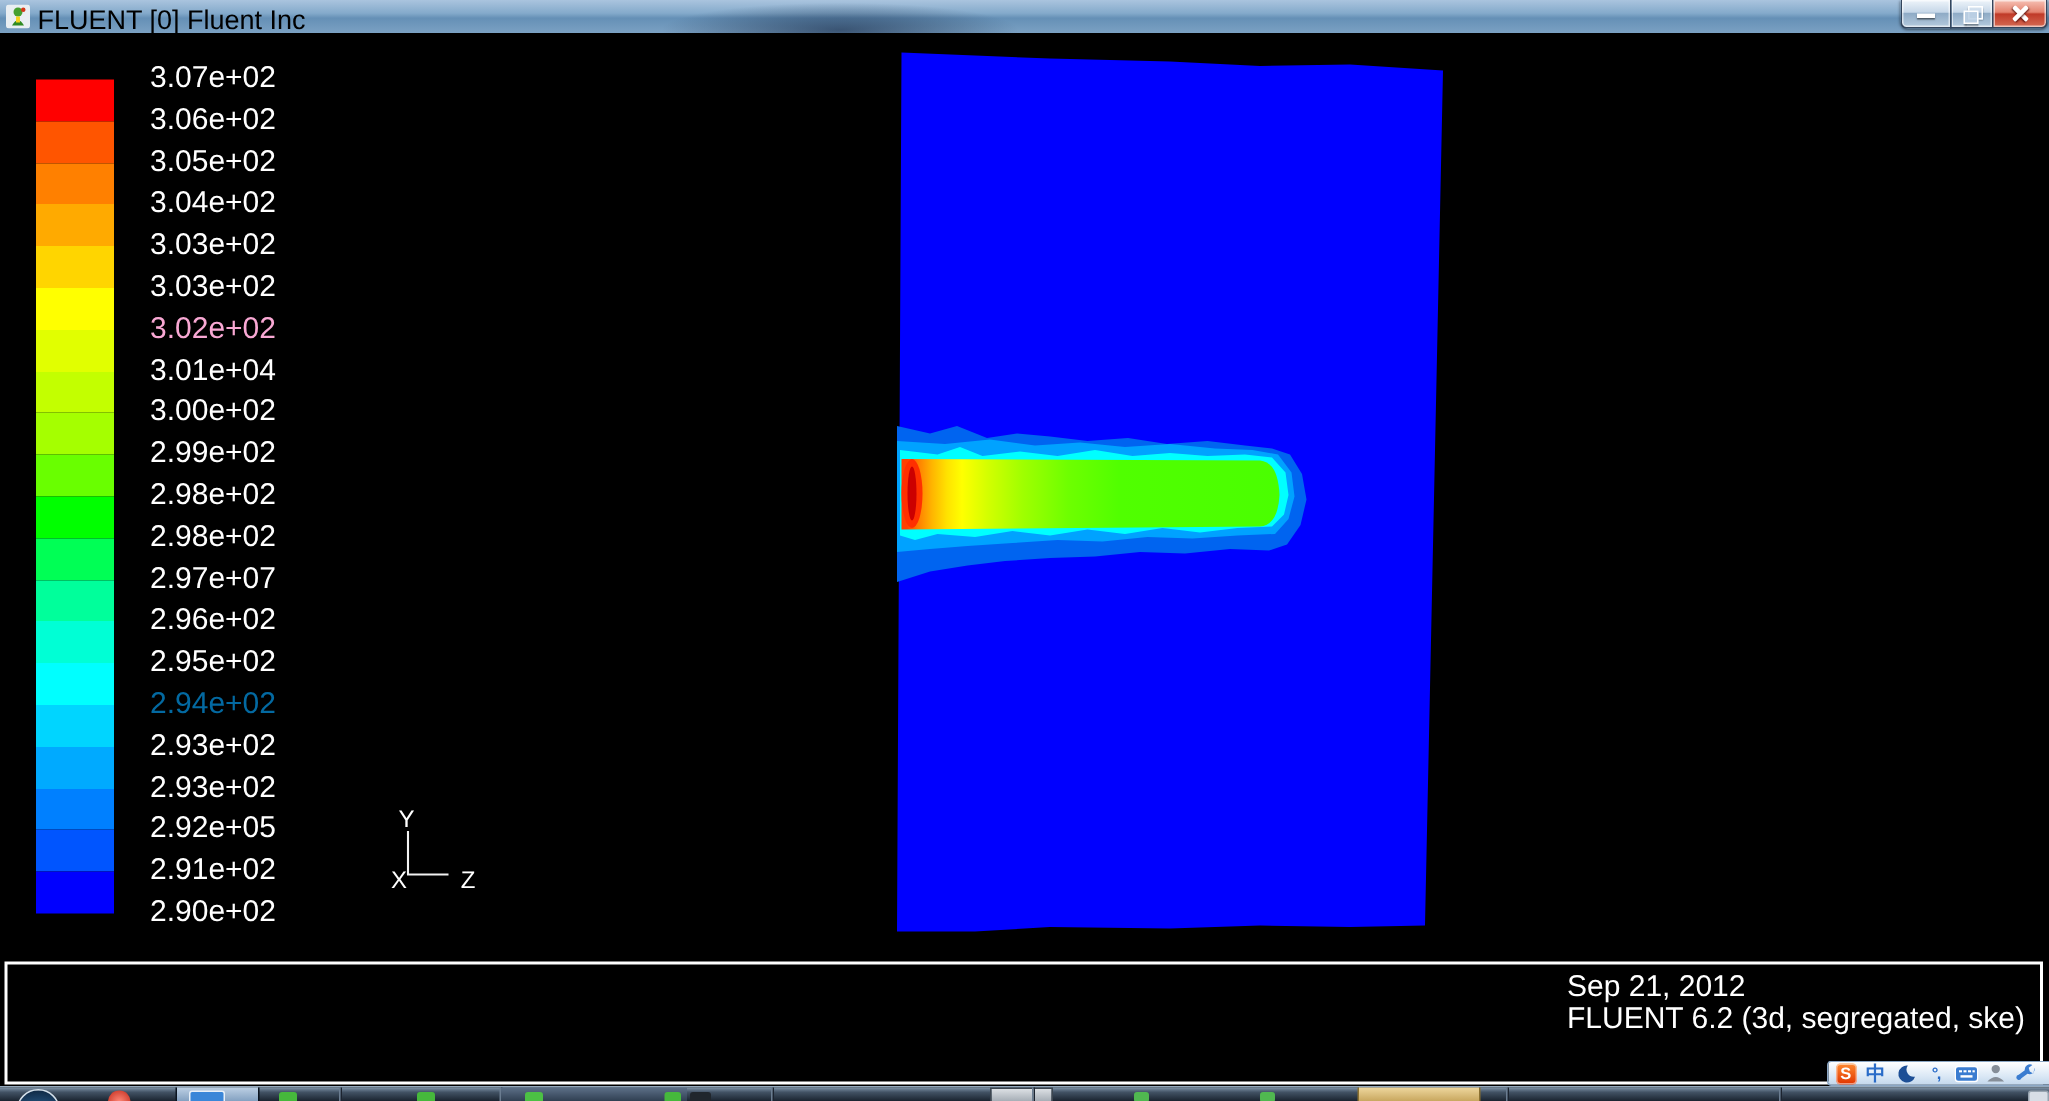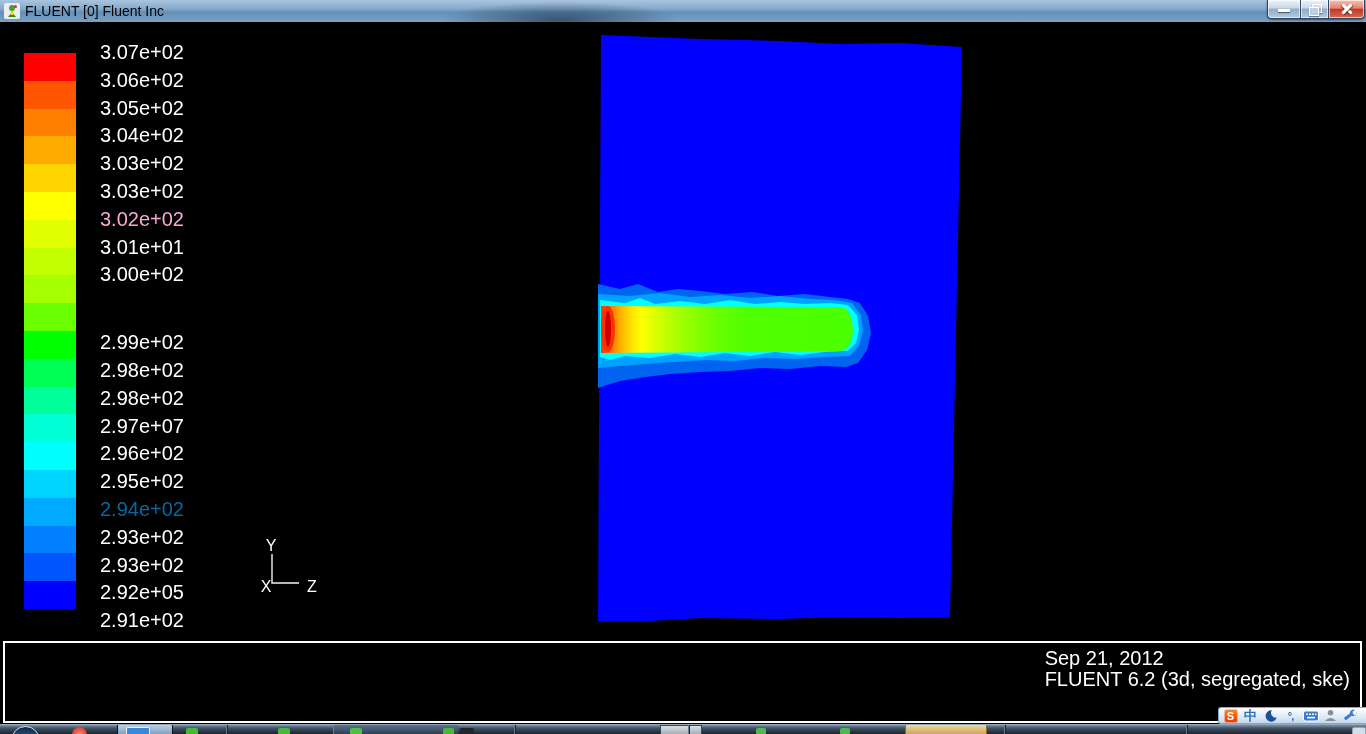--- a/index.html
+++ b/index.html
@@ -5,21 +5,21 @@
   html,body{margin:0;padding:0;}
   body{width:1366px;height:734px;background:#000;overflow:hidden;position:relative;
        font-family:"Liberation Sans", sans-serif;}
 
   
   .titlebar{position:absolute;left:0;top:0;width:1366px;height:22px;
     background:linear-gradient(180deg,#aac4de 0%,#84aacb 40%,#6590b6 55%,#7ba1c3 100%);}
   .titlebar::after{content:"";position:absolute;inset:0;
     background:radial-gradient(ellipse 170px 26px at 560px 20px,rgba(8,24,52,.55),transparent 70%);}
   .app-icon{position:absolute;left:4px;top:3px;width:16px;height:16px;z-index:2;}
-  .win-title{position:absolute;left:25px;top:3px;font-size:14px;color:#000;z-index:2;white-space:nowrap;}
+  .win-title{position:absolute;left:25px;top:3px;font-size:18px;color:#000;z-index:2;white-space:nowrap;}
   .win-controls{position:absolute;right:1px;top:0;height:19px;display:flex;z-index:3;
     border-radius:0 0 5px 5px;box-shadow:0 1px 2px rgba(0,0,0,.5);}
   .wbtn{position:relative;height:19px;box-sizing:border-box;border:1px solid #33455c;border-top:none;
     background:linear-gradient(180deg,#eef4fa 0%,#c6d7e8 45%,#8fabc6 50%,#b4cadd 100%);
     box-shadow:inset 0 0 0 1px rgba(255,255,255,.6);}
   .wbtn.min{width:33px;border-right:none;border-radius:0 0 0 4px;}
   .wbtn.max{width:28px;border-right:none;}
   .wbtn.close{width:37px;border-radius:0 0 4px 0;
     background:linear-gradient(180deg,#f6c1b5 0%,#e4836f 45%,#c03a28 52%,#d56a52 100%);}
   .wbtn.min::after{content:"";position:absolute;left:10px;top:9px;width:12px;height:3px;background:#fff;
@@ -115,23 +115,23 @@
       <div class="band" style="background: rgb(0, 0, 255);"></div>
     </div>
   <div class="legend-labels">
       <div class="leglabel" style="color: rgb(255, 255, 255);">3.07e+02</div>
       <div class="leglabel" style="color: rgb(255, 255, 255);">3.06e+02</div>
       <div class="leglabel" style="color: rgb(255, 255, 255);">3.05e+02</div>
       <div class="leglabel" style="color: rgb(255, 255, 255);">3.04e+02</div>
       <div class="leglabel" style="color: rgb(255, 255, 255);">3.03e+02</div>
       <div class="leglabel" style="color: rgb(255, 255, 255);">3.03e+02</div>
       <div class="leglabel" style="color: #f9a8d4;">3.02e+02</div>
-      <div class="leglabel" style="color: rgb(255, 255, 255);">3.01e+01</div>
+      <div class="leglabel" style="color: rgb(255, 255, 255);">3.01e+04</div>
       <div class="leglabel" style="color: rgb(255, 255, 255);">3.00e+02</div>
-      <div class="leglabel" style="color: rgb(255, 255, 255); margin-top: 40px;">2.99e+02</div>
+      <div class="leglabel" style="color: rgb(255, 255, 255);">2.99e+02</div>
       <div class="leglabel" style="color: rgb(255, 255, 255);">2.98e+02</div>
       <div class="leglabel" style="color: rgb(255, 255, 255);">2.98e+02</div>
       <div class="leglabel" style="color: rgb(255, 255, 255);">2.97e+07</div>
       <div class="leglabel" style="color: rgb(255, 255, 255);">2.96e+02</div>
       <div class="leglabel" style="color: rgb(255, 255, 255);">2.95e+02</div>
       <div class="leglabel" style="color: #0369a1;">2.94e+02</div>
       <div class="leglabel" style="color: rgb(255, 255, 255);">2.93e+02</div>
       <div class="leglabel" style="color: rgb(255, 255, 255);">2.93e+02</div>
       <div class="leglabel" style="color: rgb(255, 255, 255);">2.92e+05</div>
       <div class="leglabel" style="color: rgb(255, 255, 255);">2.91e+02</div>

